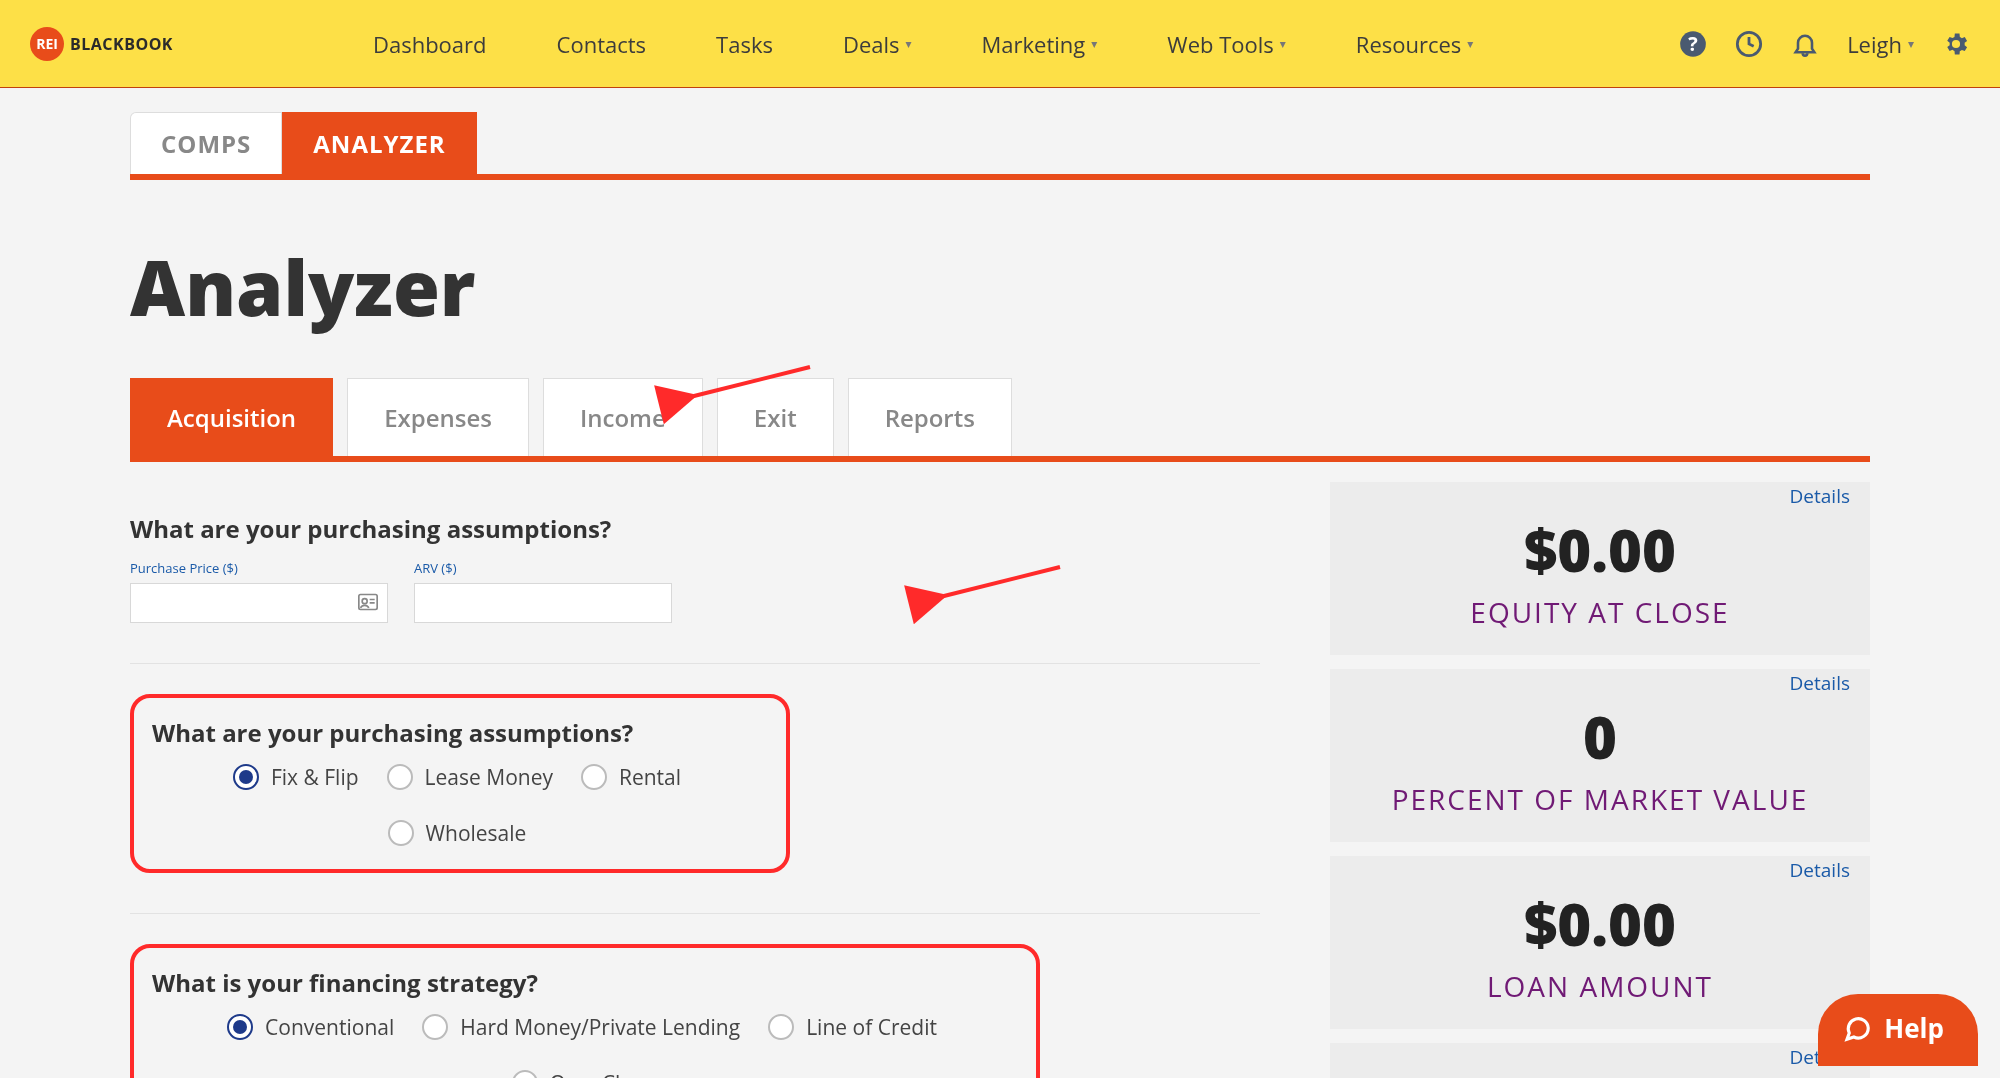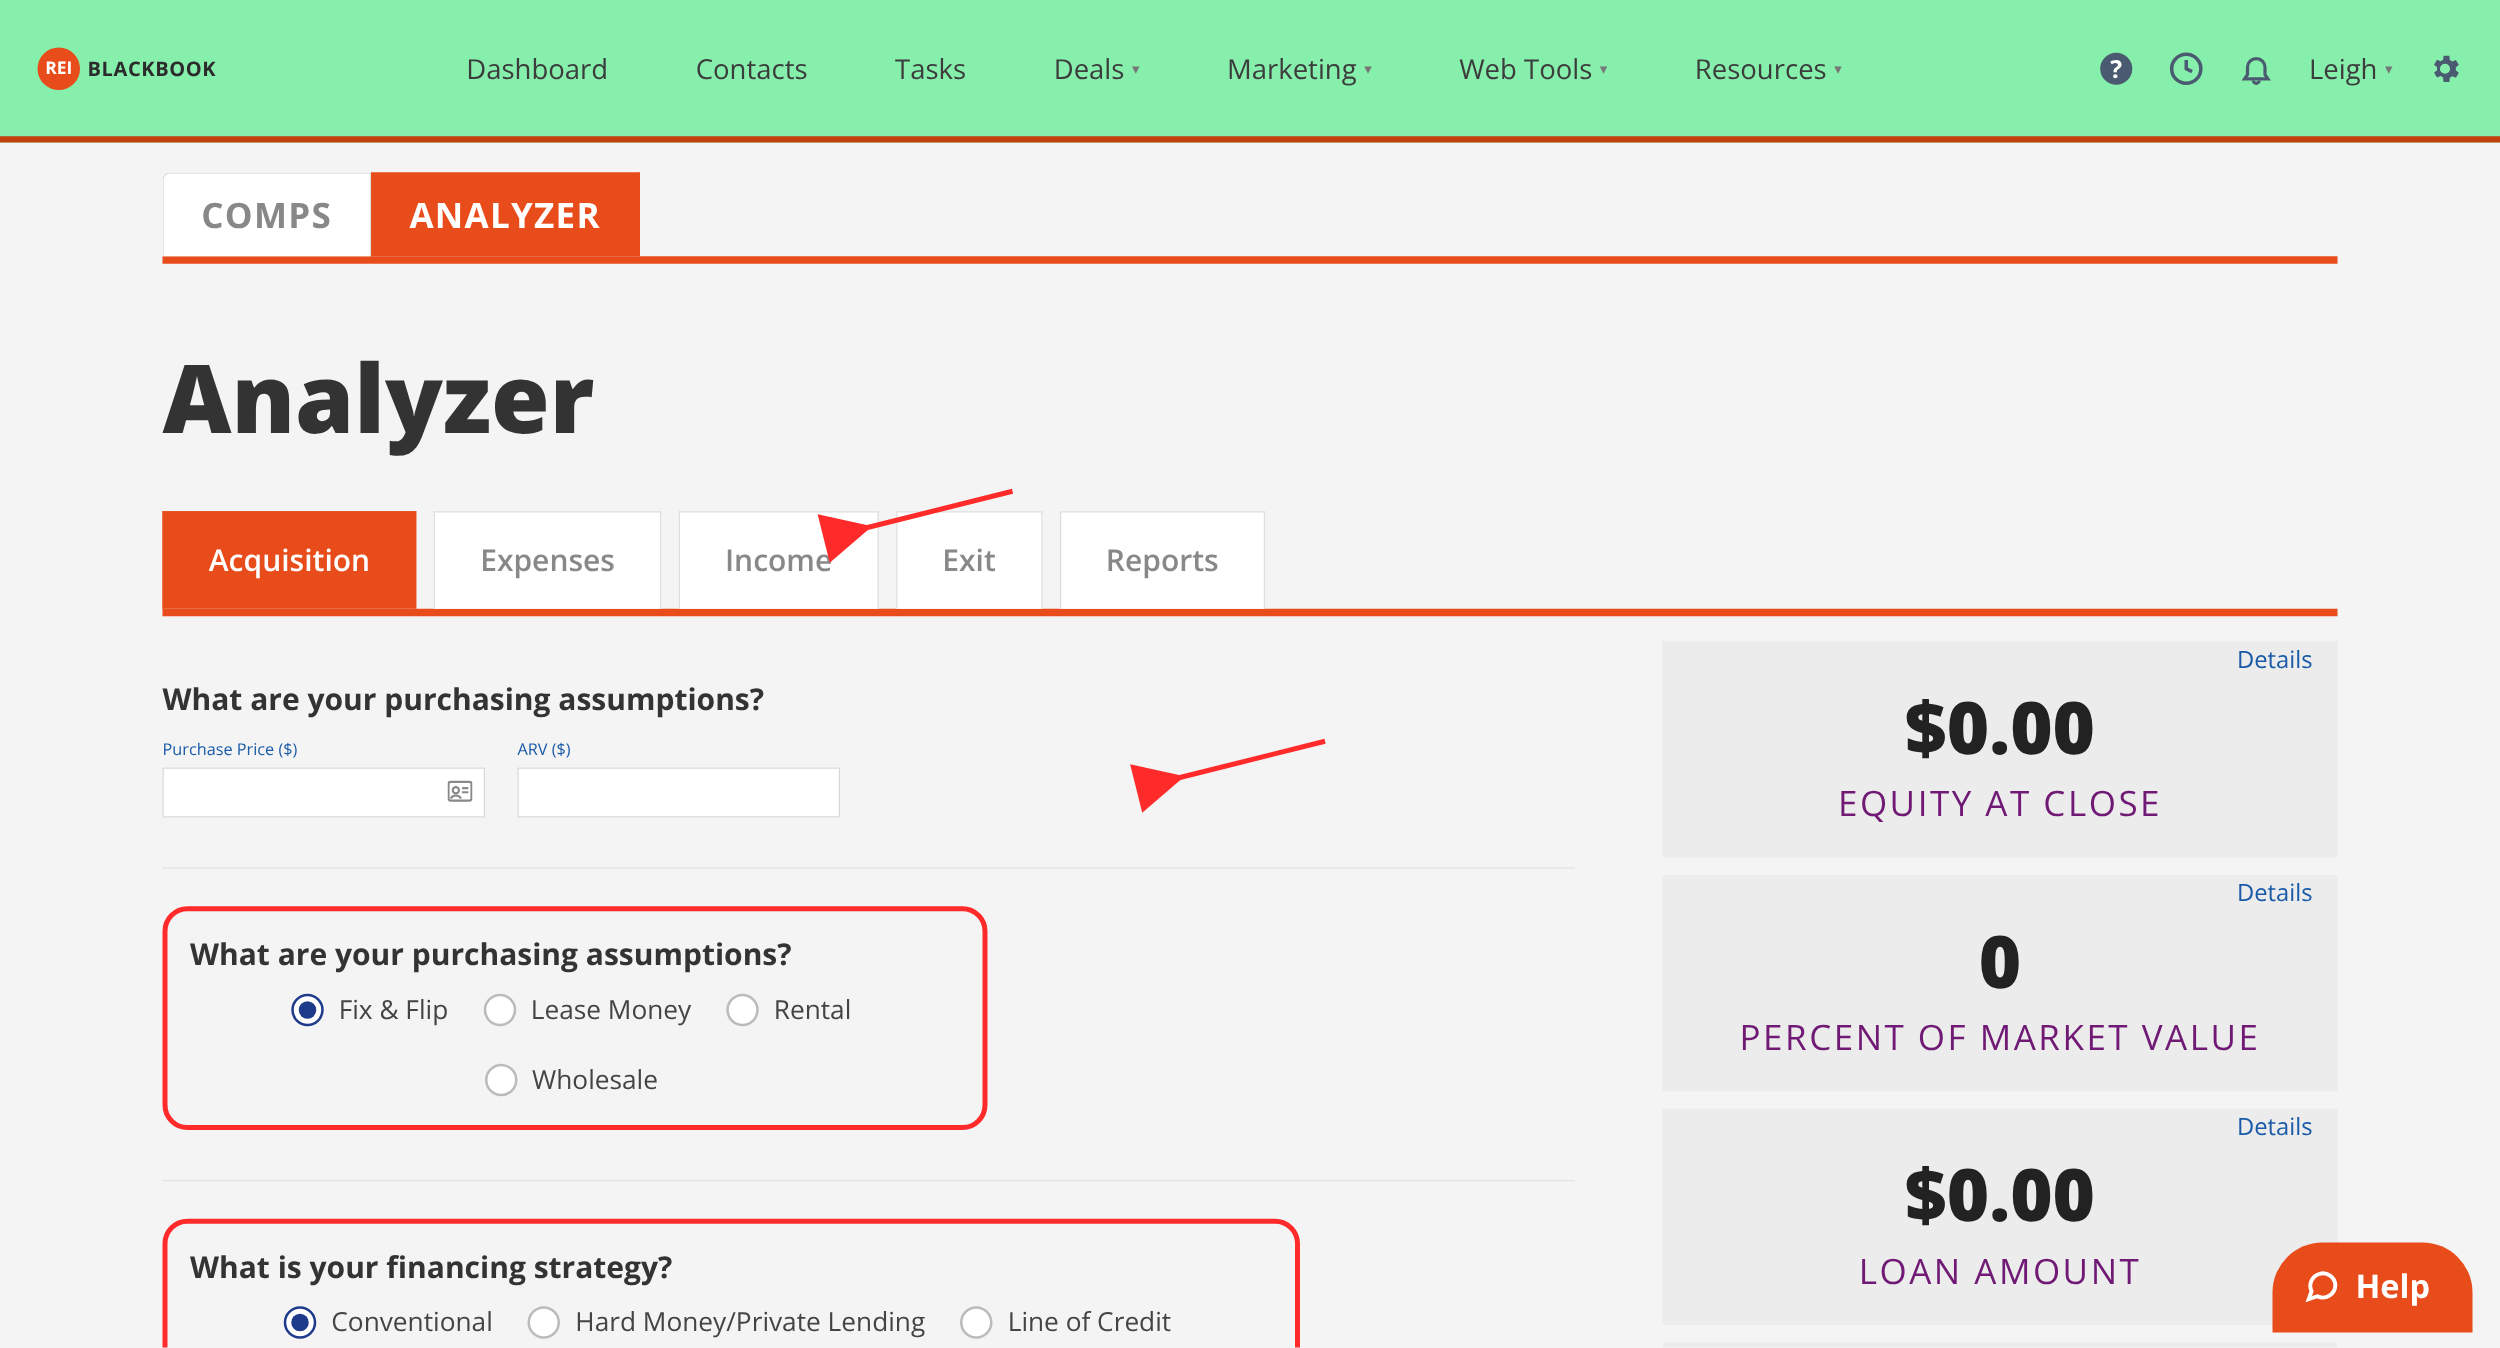--- a/index.html
+++ b/index.html
@@ -7,23 +7,23 @@
     font-family: "Open Sans", "Segoe UI", Arial, sans-serif;
     background: #f4f4f4;
     color: #333;
     width: 2000px;
     height: 1078px;
     overflow: hidden;
     position: relative;
   }
   
   .header {
-    background: #86efac;
-    border-bottom: 5px solid #c2410c;
-    height: 114px;
+    background: #fde047;
+    border-bottom: 1px solid #c2410c;
+    height: 88px;
     display: flex;
     align-items: center;
     padding: 0 30px 0 30px;
   }
   .logo { display: flex; align-items: center; gap: 6px; }
   .logo-badge {
     width: 34px; height: 34px; border-radius: 50%;
     background: #e84c1a; color: #fff;
     display: flex; align-items: center; justify-content: center;
     font-size: 14px; font-weight: 700;
@@ -39,21 +39,21 @@
     margin-left: auto; display: flex; align-items: center; gap: 28px;
   }
   .hicon { width: 28px; height: 28px; color:#4a5a70; display:flex;align-items:center;justify-content:center; }
   .user { font-size: 22px; color:#3c3c3c; display:flex; align-items:center; gap:6px;text-align:center; }
 
   
   .page { padding: 0 130px; position:relative; }
 
   .toptabs { display:flex; margin-top: 24px; align-items:flex-end;}
   .toptab {
-    padding: 14px 30px; font-size: 28px; font-weight:700; letter-spacing:1px;
+    padding: 14px 30px; font-size: 24px; font-weight:700; letter-spacing:1px;
     border:1px solid #ddd; background:#fff; color:#888; border-bottom:none;
     cursor:pointer;
   }
   .toptab.active { background:#e84c1a; color:#fff; border-color:#e84c1a;}
   .toptab.first { border-top-left-radius:6px; }
   .orange-rule { height:6px; background:#e84c1a; }
 
   .page-title {
     font-size: 76px; font-weight:800; color:#333; margin: 55px 0 40px 0;
   }

